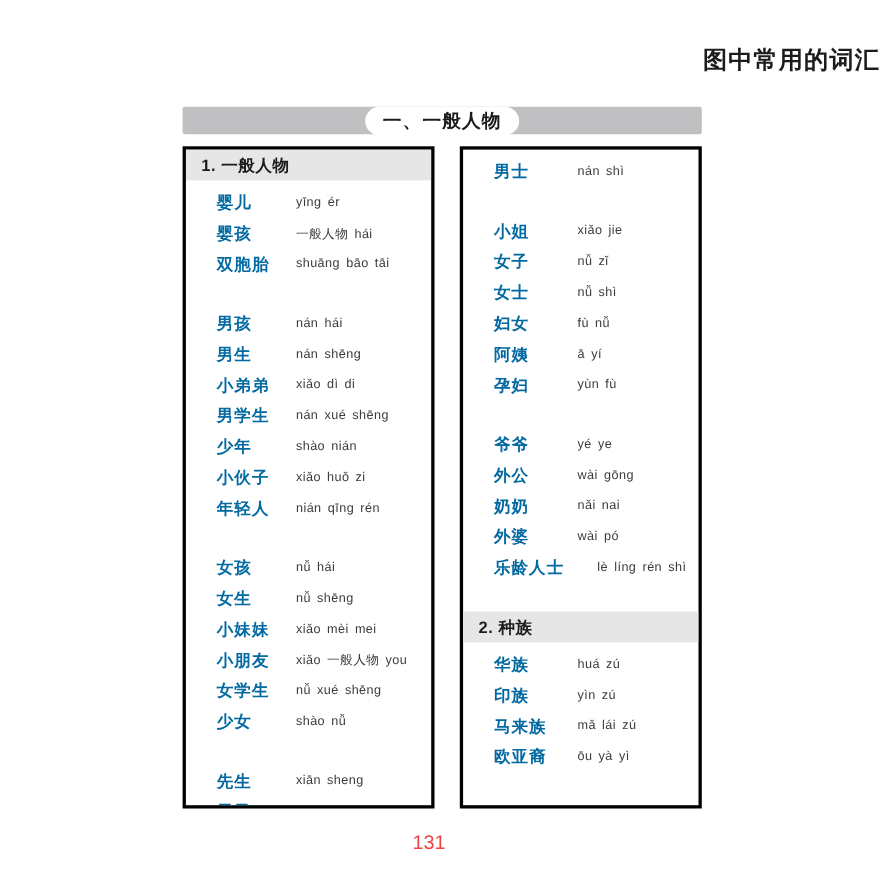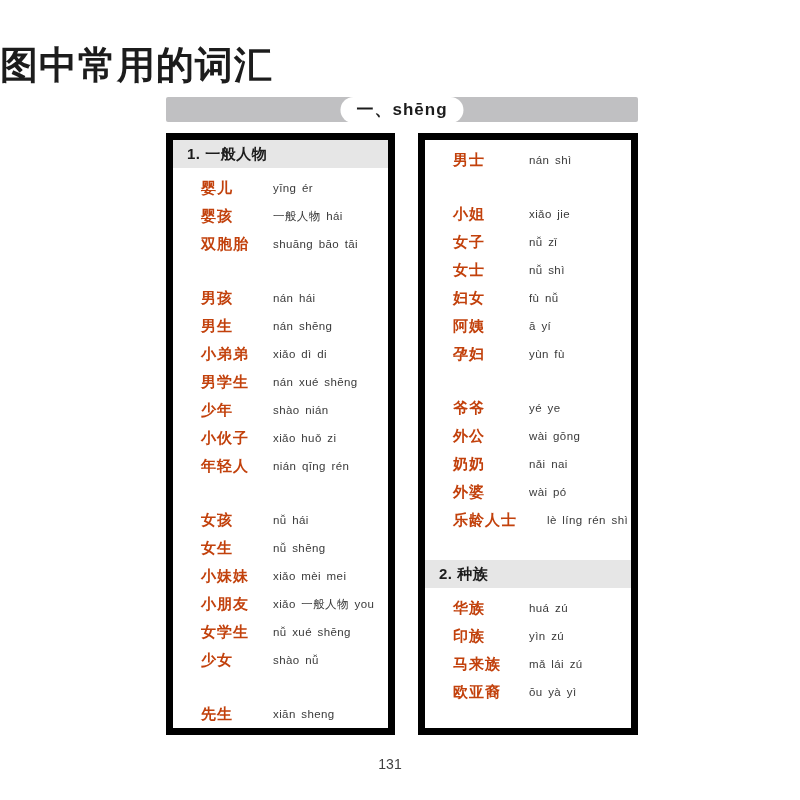--- a/index.html
+++ b/index.html
@@ -15,22 +15,22 @@
     overflow: hidden;
     position: relative;
   }
 
   
   .page-title {
     position: absolute;
     left: 0;
     top: 40px;
     width: 800px;
-    text-align: left;
-    font-size: 38px;
+    text-align: right;
+    font-size: 22px;
     font-weight: bold;
     letter-spacing: 1px;
     color: #1c1c1c;
   }
 
   
   .banner {
     position: absolute;
     left: 166px;
     top: 97px;
@@ -58,21 +58,21 @@
     font-weight: bold;
     color: #1c1c1c;
     letter-spacing: 1px;
   }
 
   
   .col {
     position: absolute;
     top: 133px;
     height: 602px;
-    border: 7px solid #000000;
+    border: 3px solid #000000;
     box-sizing: border-box;
     background: #ffffff;
     overflow: hidden;
   }
   .col-left  { left: 166px; width: 229px; }
   .col-right { left: 418px; width: 220px; }
 
   
   .group-head {
     background: #e6e6e6;
@@ -95,21 +95,21 @@
     align-items: center;
     box-sizing: border-box;
   }
   .hanzi {
     width: 92px;
     flex: none;
     padding-left: 28px;
     box-sizing: border-box;
     font-size: 15px;
     font-weight: bold;
-    color: #c2410c;
+    color: #0369a1;
     white-space: nowrap;
     letter-spacing: 1px;
   }
   .hanzi.wide { width: 110px; }
   .pinyin {
     font-size: 11.5px;
     color: #3a3a3a;
     white-space: nowrap;
     letter-spacing: 0.4px;
     word-spacing: 2px;
@@ -120,32 +120,32 @@
   
   .gap { height: 26px; }
 
   
   .page-number {
     position: absolute;
     left: 0;
     top: 756px;
     width: 780px;
     text-align: center;
-    font-size: 14px;
-    color: #404040;
+    font-size: 18px;
+    color: #ef4444;
   }
 </style>
 </head>
 <body>
 
 <div class="page-title">图中常用的词汇</div>
 
 <div class="banner">
   <div class="banner-pill">
-    <span>一、shēng</span>
+    <span>一、一般人物</span>
   </div>
 </div>
 
 <div class="col col-left">
     <div class="group-head">1. 一般人物</div>
     <div class="rows">
       <div class="row">
         <div class="hanzi">婴儿</div>
         <div class="pinyin">yīng ér</div>
       </div>

